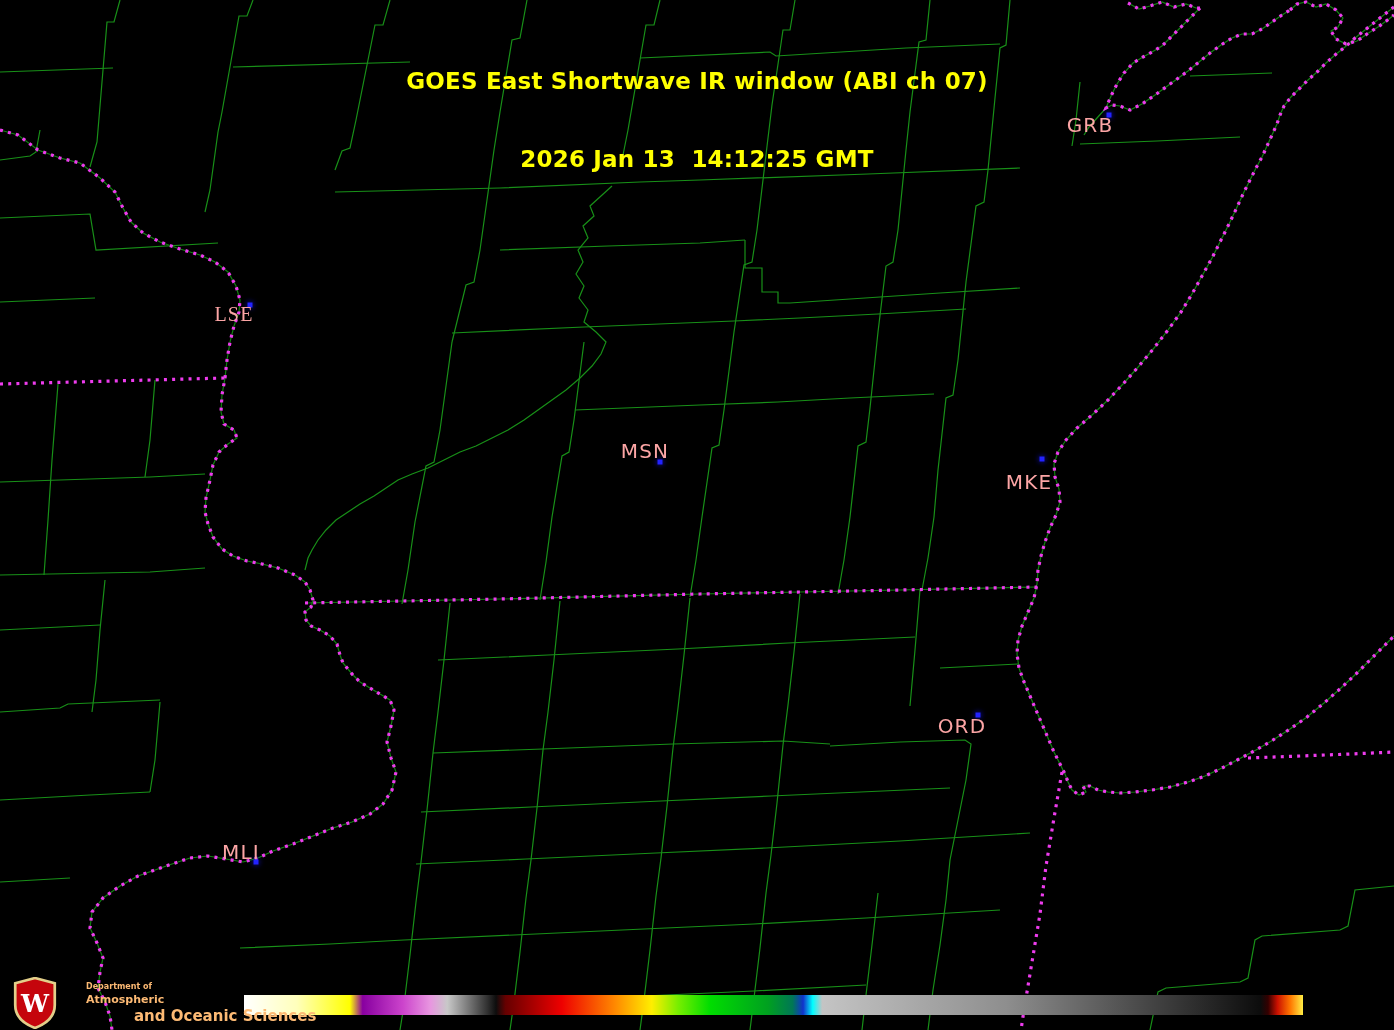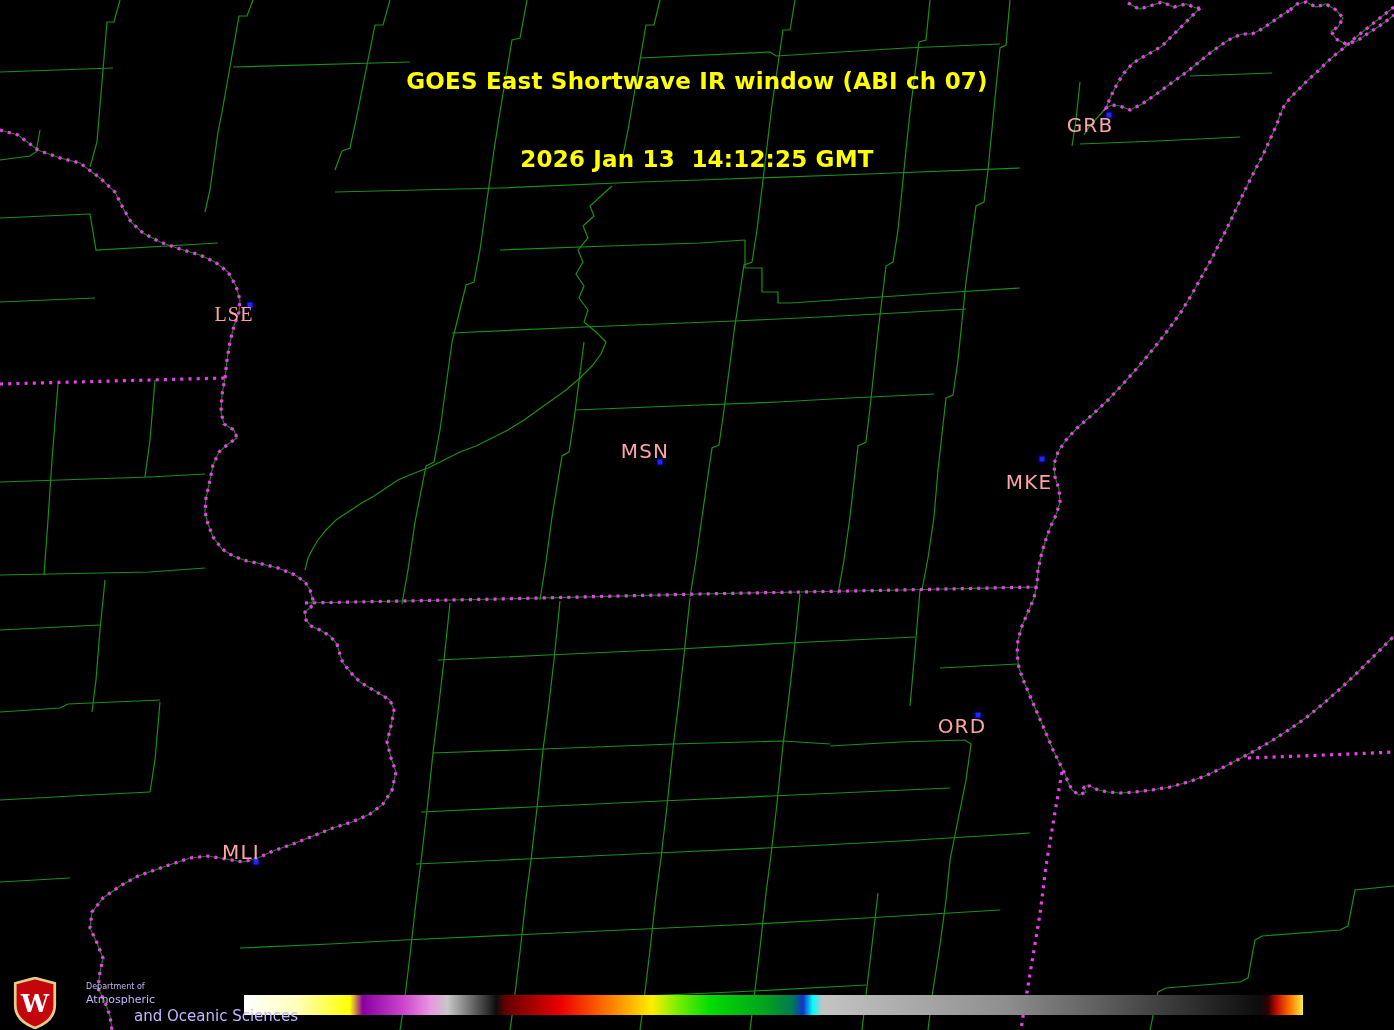--- a/index.html
+++ b/index.html
@@ -8,21 +8,21 @@
   #mapsvg{position:absolute;left:0;top:0;}
   .title-block{position:absolute;left:0;top:16px;width:100%;text-align:center;
                color:#ffff00;font-weight:bold;font-size:23px;line-height:26px;
                white-space:pre;letter-spacing:0.2px;}
   .station{position:absolute;transform:translate(-50%,-50%);color:#fca5a5;
            font-size:20px;letter-spacing:1.2px;white-space:nowrap;}
   .station-dot{position:absolute;width:5px;height:5px;background:#2323ff;
                transform:translate(-50%,-50%);box-shadow:0 0 5px 1px rgba(20,20,220,.55);}
   #colorbar{position:absolute;}
   .logo{position:absolute;left:8px;top:977px;display:flex;align-items:center;}
-  .logo-text{margin-left:24px;color:#c4b5fd;}
+  .logo-text{margin-left:24px;color:#fdba74;font-weight:bold;}
   .logo-dept{font-size:8px;line-height:9px;}
   .logo-l1{font-size:11px;line-height:17px;}
   .logo-l2{font-size:15px;line-height:17px;margin-left:48px;}
 </style>
 </head>
 <body>
 
 <div id="screen">
 
   <svg id="mapsvg" xmlns="http://www.w3.org/2000/svg" width="1394" height="1030" viewBox="0 0 1394 1030">

